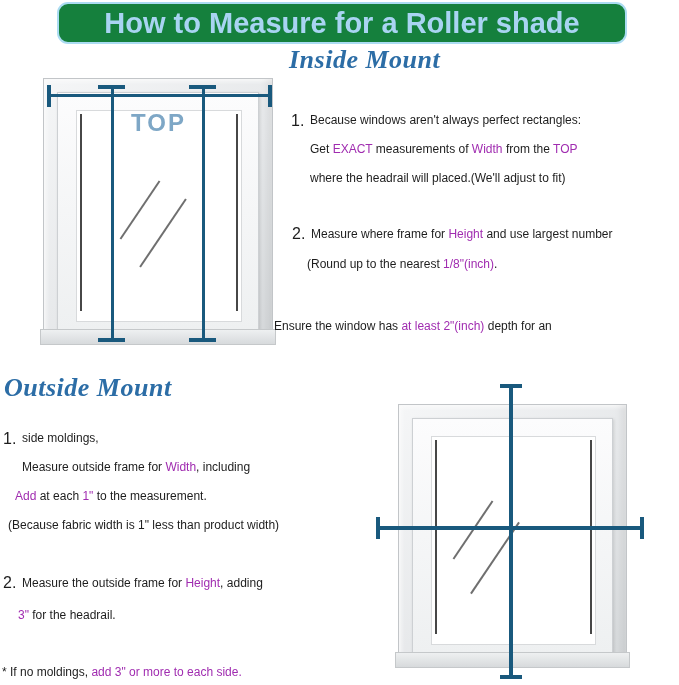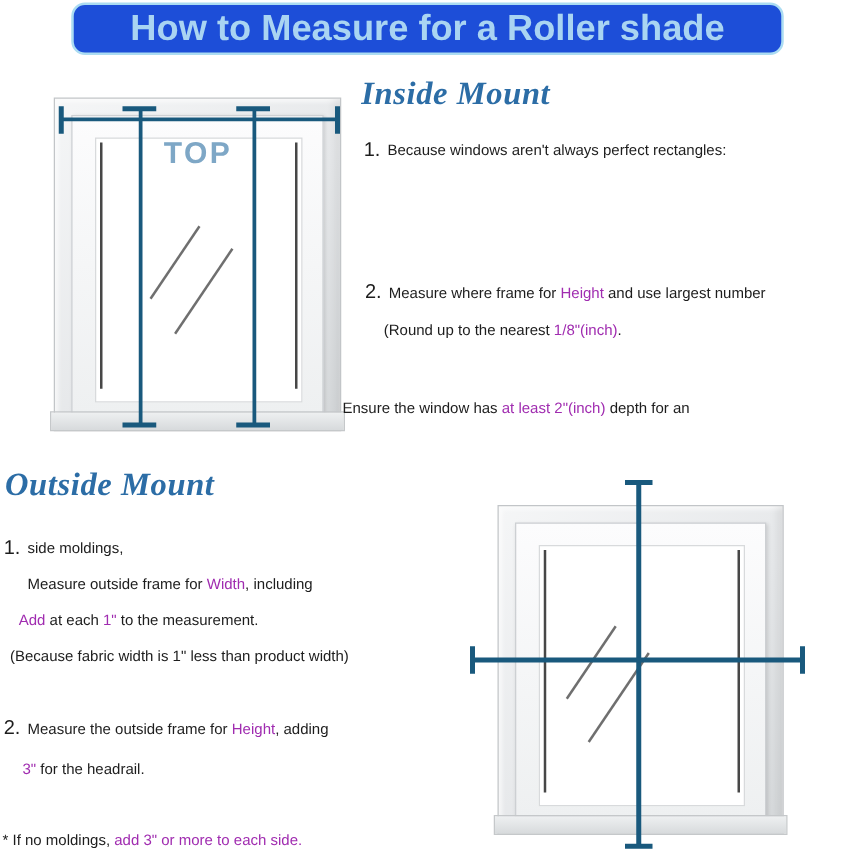--- a/index.html
+++ b/index.html
@@ -4,21 +4,21 @@
 <style>
   html,body { margin:0; padding:0; background:#ffffff; }
   .canvas {
     position:relative; width:679px; height:685px; background:#ffffff;
     font-family:"Liberation Sans", sans-serif; overflow:hidden;
   }
 
   
   .banner {
     position:absolute; left:57px; top:2px; width:566px; height:38px;
-    background:#1d4ed8; border:2px solid #abdcf2; border-radius:11px;
+    background:#15803d; border:2px solid #abdcf2; border-radius:11px;
     display:flex; align-items:center; justify-content:center;
   }
   .banner span {
     color:#a9d4f2; font-size:29px; font-weight:bold; letter-spacing:0px;
     white-space:nowrap;
   }
 
   
   .mount-heading {
     position:absolute; font-family:"Liberation Serif", serif;
@@ -119,25 +119,27 @@
   <div class="m lw-hline"></div>
   <div class="m lw-hcap-l"></div>
   <div class="m lw-hcap-r"></div>
   <div class="m lw-v1"></div>
   <div class="m lw-v1-ct"></div>
   <div class="m lw-v1-cb"></div>
   <div class="m lw-v2"></div>
   <div class="m lw-v2-ct"></div>
   <div class="m lw-v2-cb"></div>
 
-  <div class="mount-heading" style="left:289px; top:60px;">Inside Mount</div>
+  <div class="mount-heading" style="left:289px; top:45px;">Inside Mount</div>
 
   <div class="item lh29" style="left:310px; top:106px;">
     <span class="num">1.</span>
     <div class="t-line"><span>Because windows aren't always perfect rectangles:</span></div>
+    <div class="t-line"><span>Get </span><span class="purple">EXACT</span><span> measurements of </span><span class="purple">Width</span><span> from the </span><span class="purple">TOP</span></div>
+    <div class="t-line"><span>where the headrail will placed.(We'll adjust to fit)</span></div>
   </div>
 
   <div class="item lh30" style="left:311px; top:219px;">
     <span class="num">2.</span>
     <div class="t-line"><span>Measure where frame for </span><span class="purple">Height</span><span> and use largest number</span></div>
     <div class="t-line" style="margin-left:-4px;"><span>(Round up to the nearest </span><span class="purple">1/8"(inch)</span><span>.</span></div>
   </div>
 
   <div class="item lh30" style="left:274px; top:311px;">
     <div class="t-line"><span>Ensure the window has </span><span class="purple">at least 2"(inch)</span><span> depth for an</span></div>

